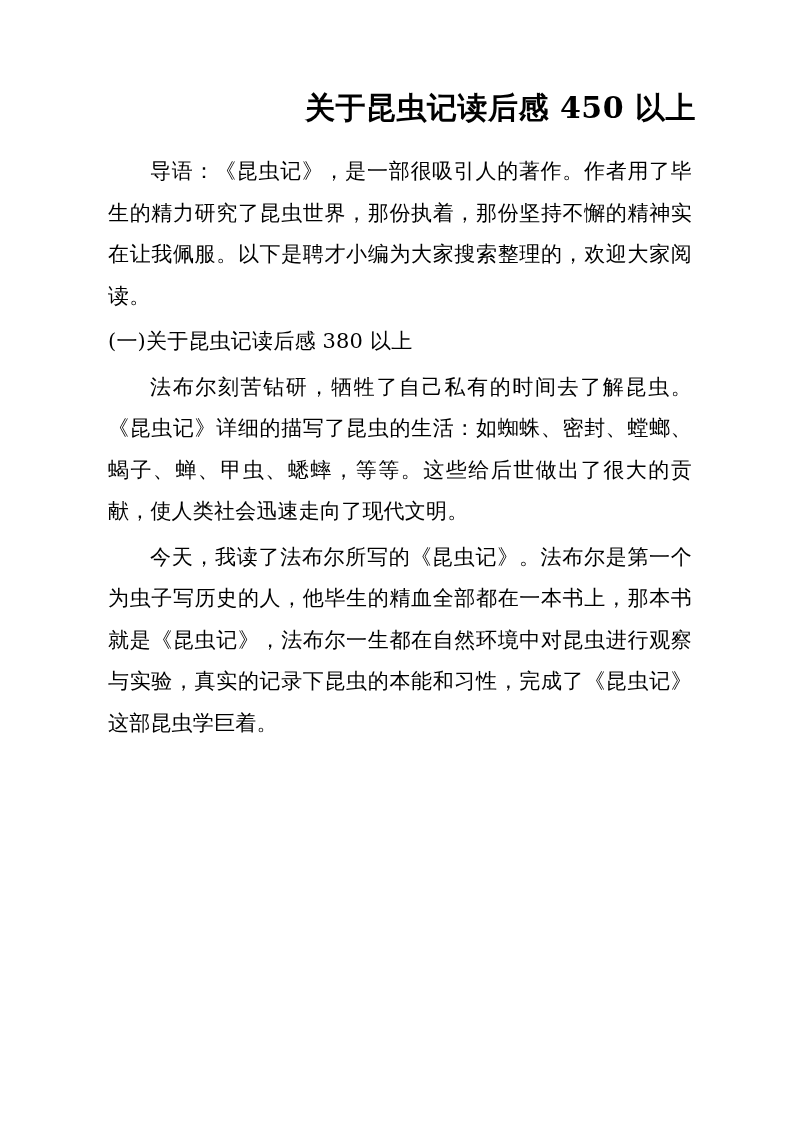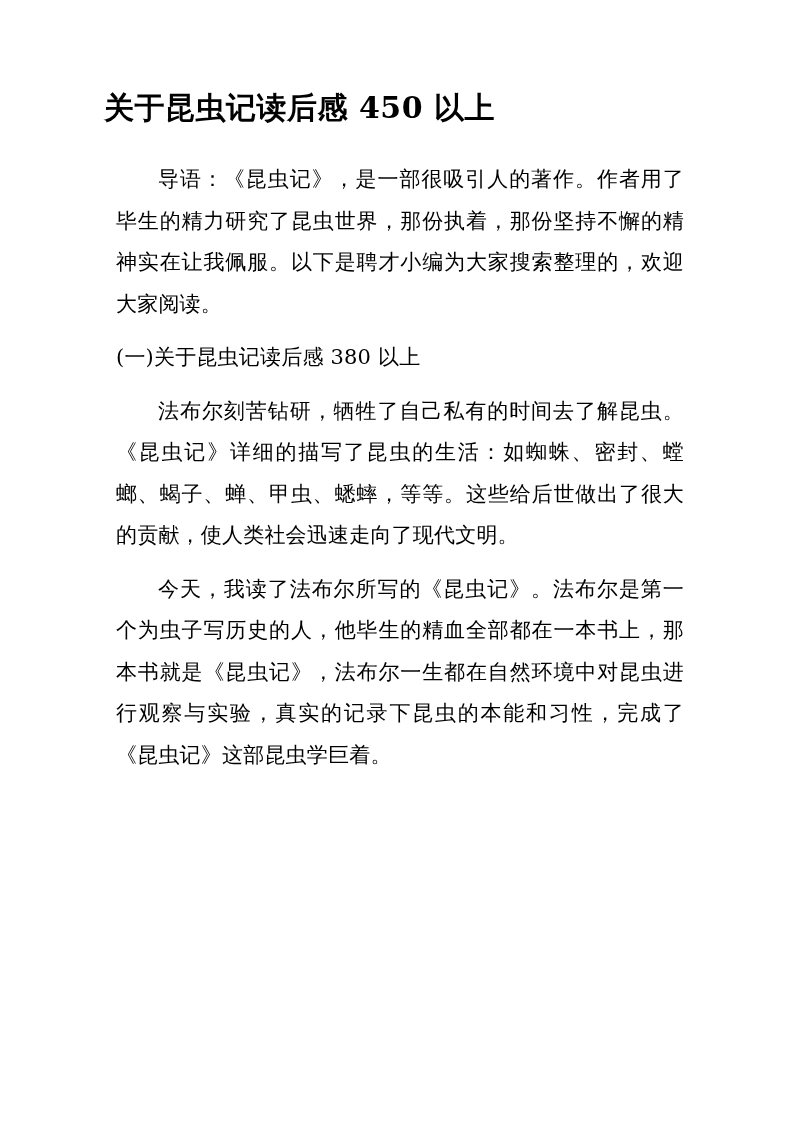--- a/index.html
+++ b/index.html
@@ -24,31 +24,31 @@
   }
   .content {
     position: absolute;
     left: 104px;
     top: 0;
     width: 592px;
   }
   .doc-title {
     font-size: 30px;
     font-weight: bold;
-    text-align: left;
+    text-align: right;
     line-height: 40px;
     margin: 0;
     padding-top: 88px;
     letter-spacing: 0.5px;
     font-family: "DejaVu Serif", "Liberation Serif", serif;
   }
   .para {
     font-size: 21px;
     line-height: 41.5px;
-    margin: 12px;
+    margin: 4px;
     text-align: justify;
     text-justify: inter-ideograph;
     letter-spacing: 0.2px;
     word-break: break-all;
   }
   .para.indent {
     text-indent: 2em;
   }
   .para.noindent {
     text-indent: 0;

